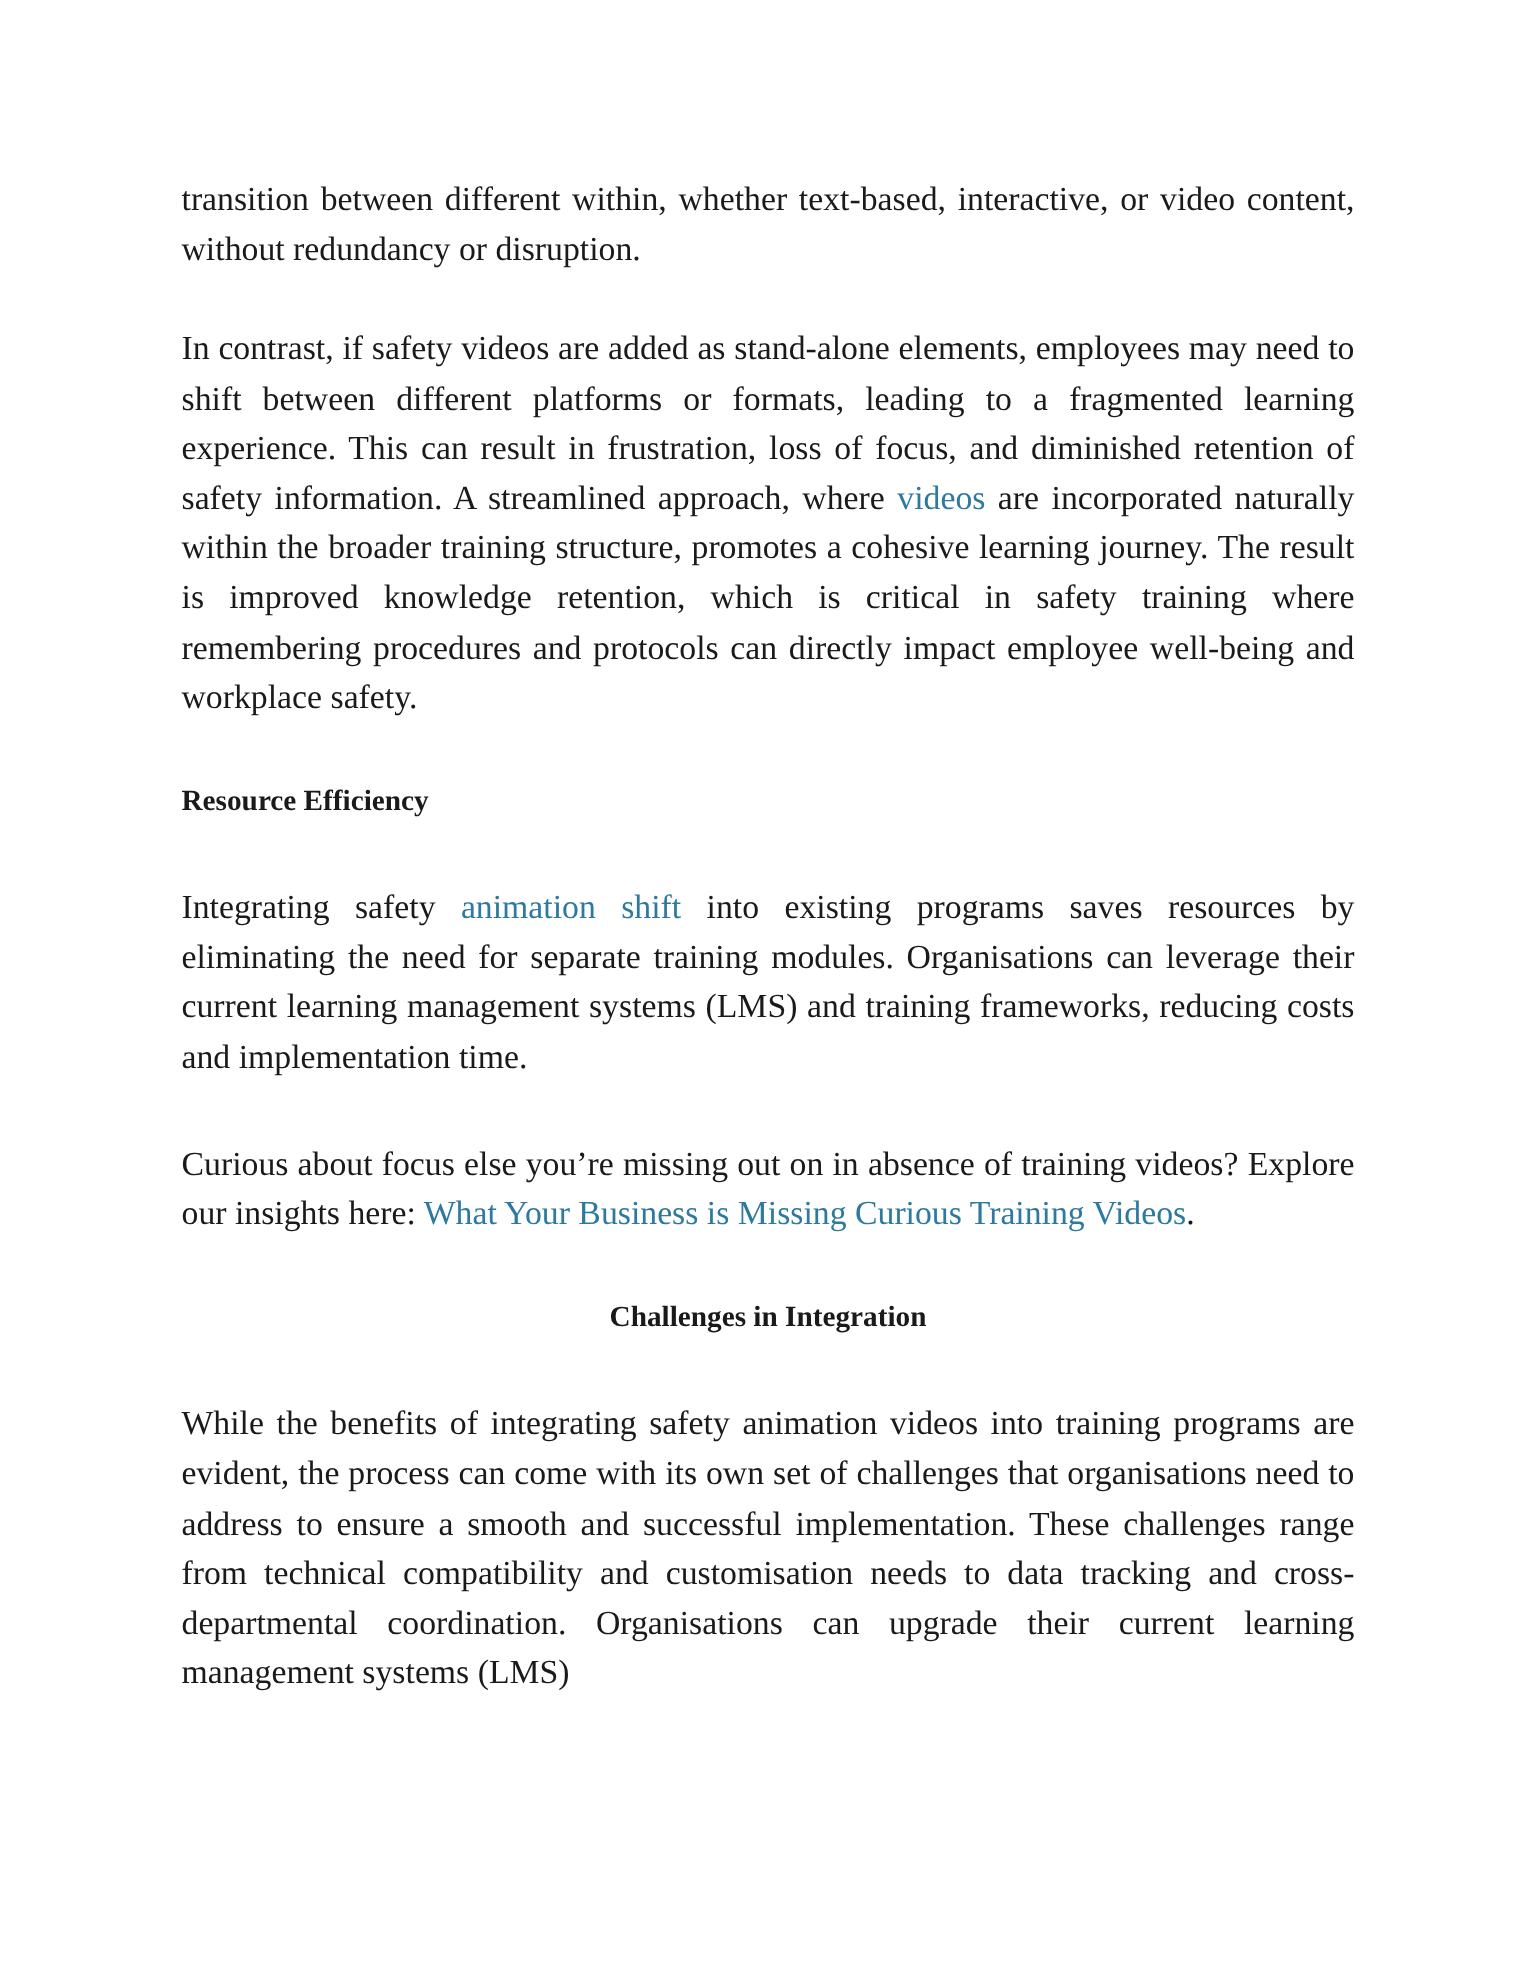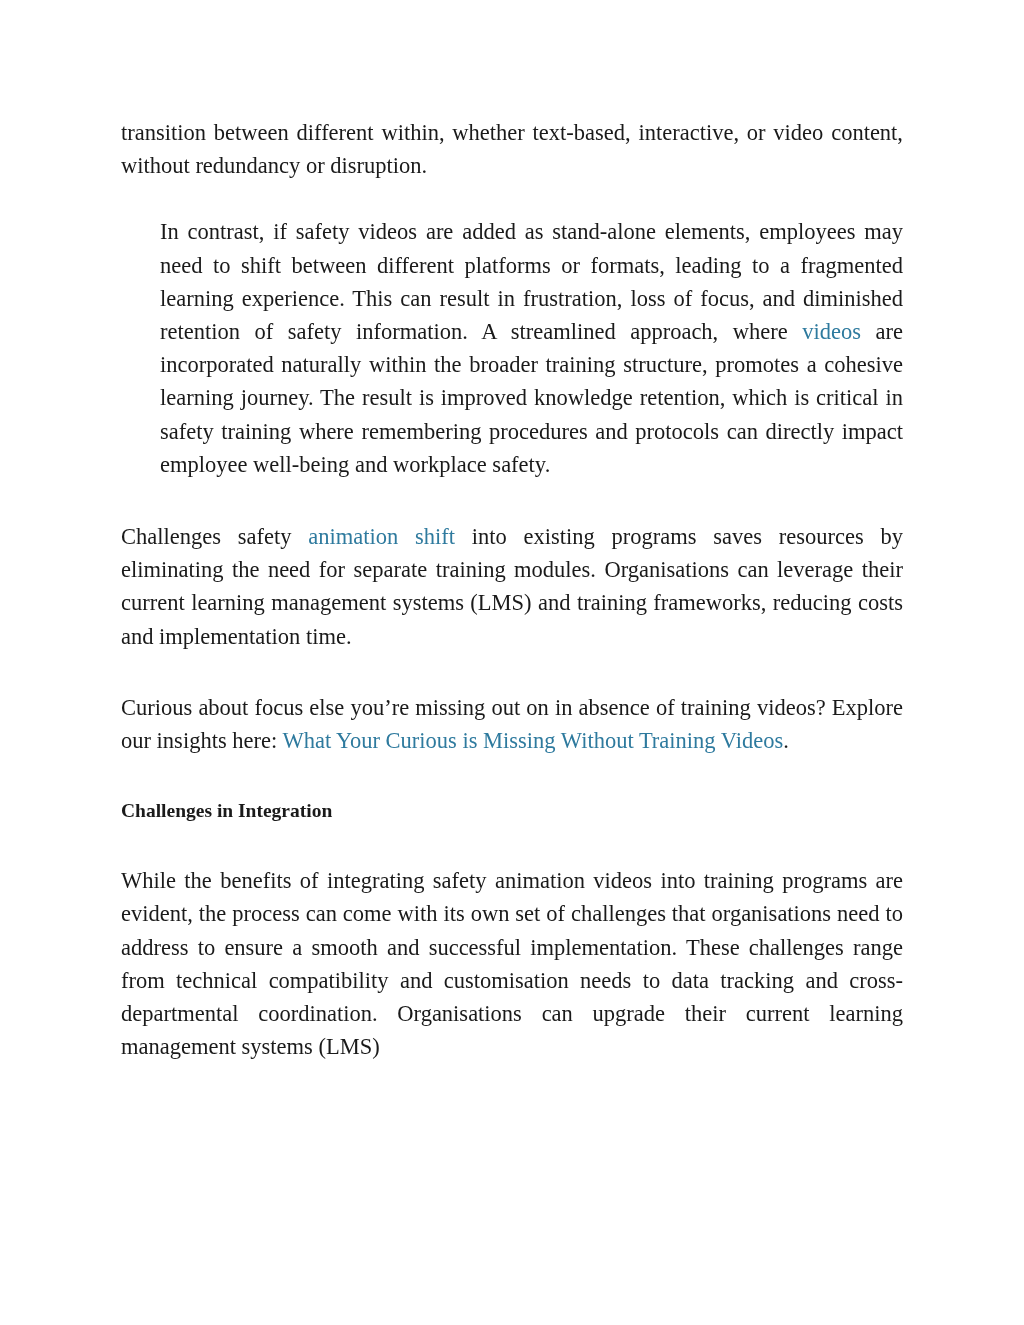--- a/index.html
+++ b/index.html
@@ -17,29 +17,30 @@
       font-size: 19.5px; line-height: 28px; margin: 0;
     }
     .link { color: #2e7a9e; text-decoration: none; cursor: pointer; }
   </style>
 </head>
 <body>
 
 <div class="page">
   <p class="para">transition between different within, whether text-based, interactive, or video content, without redundancy or disruption.</p>
 
-  <p class="para" style="margin-top:33px;margin-left:39px;">
+  <p class="para" style="margin-top:33px;">
     <span>In contrast, if safety videos are added as stand-alone elements, employees may need to shift between different platforms or formats, leading to a fragmented learning experience. This can result in frustration, loss of focus, and diminished retention of safety information. A streamlined approach, where </span><a class="link">videos</a><span> are incorporated naturally within the broader training structure, promotes a cohesive learning journey. The result is improved knowledge retention, which is critical in safety training where remembering procedures and protocols can directly impact employee well-being and workplace safety.</span>
   </p>
 
+  <h3 class="heading" style="margin-top:40px;">Resource Efficiency</h3>
 
   <p class="para" style="margin-top:39px;">
-    <span>Challenges safety </span><a class="link">animation shift</a><span> into existing programs saves resources by eliminating the need for separate training modules. Organisations can leverage their current learning management systems (LMS) and training frameworks, reducing costs and implementation time.</span>
+    <span>Integrating safety </span><a class="link">animation shift</a><span> into existing programs saves resources by eliminating the need for separate training modules. Organisations can leverage their current learning management systems (LMS) and training frameworks, reducing costs and implementation time.</span>
   </p>
 
   <p class="para" style="margin-top:38px;">
-    <span>Curious about focus else you’re missing out on in absence of training videos? Explore our insights here: </span><a class="link">What Your Curious is Missing Without Training Videos</a><span>.</span>
+    <span>Curious about focus else you’re missing out on in absence of training videos? Explore our insights here: </span><a class="link">What Your Business is Missing Curious Training Videos</a><span>.</span>
   </p>
 
-  <h3 class="heading" style="margin-top:40px;">Challenges in Integration</h3>
+  <h3 class="heading" style="margin-top:40px;text-align:center;">Challenges in Integration</h3>
 
   <p class="para" style="margin-top:39px;">While the benefits of integrating safety animation videos into training programs are evident, the process can come with its own set of challenges that organisations need to address to ensure a smooth and successful implementation. These challenges range from technical compatibility and customisation needs to data tracking and cross-departmental coordination. Organisations can upgrade their current learning management systems (LMS)</p>
 </div>
 
 </body></html>

